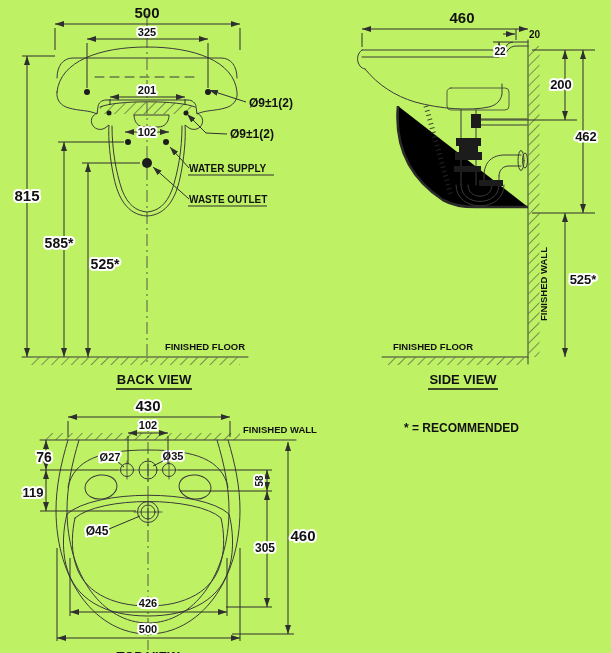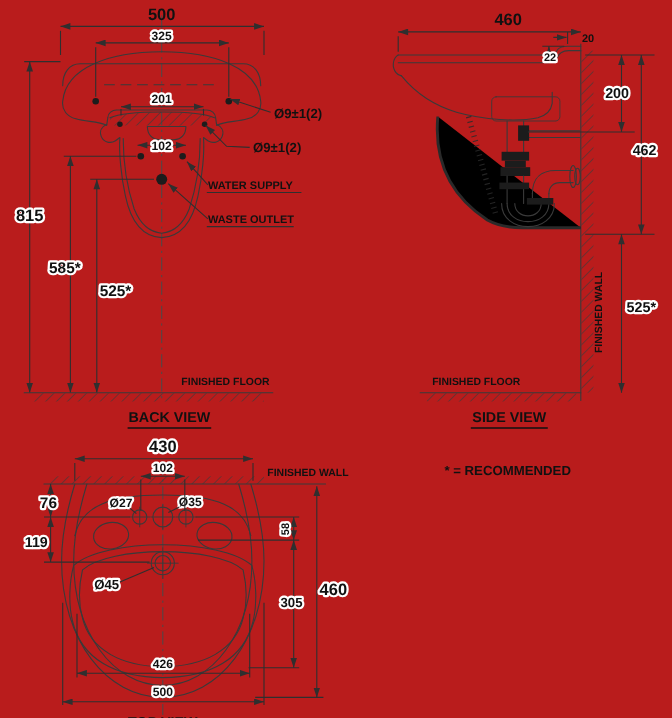--- a/index.html
+++ b/index.html
@@ -1,16 +1,16 @@
 <!DOCTYPE html>
 <html><head>
 <meta charset="utf-8">
 <style>
   html,body{margin:0;padding:0;background:#ffffff;}
-  #stage{position:relative;width:611px;height:653px;background:#b91c1c;overflow:hidden;
+  #stage{position:relative;width:611px;height:653px;background:#bef264;overflow:hidden;
          font-family:"Liberation Sans",sans-serif;}
   svg{position:absolute;left:0;top:0;}
   .ln{stroke:#3a3a3a;fill:none;stroke-width:1;stroke-linecap:round;stroke-linejoin:round;}
   .thn{stroke-width:.8;}
   .thk{stroke-width:2.6;stroke:#2a2a2a;}
   .dim{stroke:#2f2f2f;fill:none;stroke-width:1;}
   .dk{fill:#1c1c1c;stroke:none;}
   .cl{stroke:#4a4a4a;stroke-width:.9;stroke-dasharray:12 4 2 4;fill:none;}
   .hid{stroke-dasharray:9 6;}
   .hsh{stroke:#2a2a2a;stroke-width:5;stroke-dasharray:1 3.5;fill:none;opacity:.85;}

